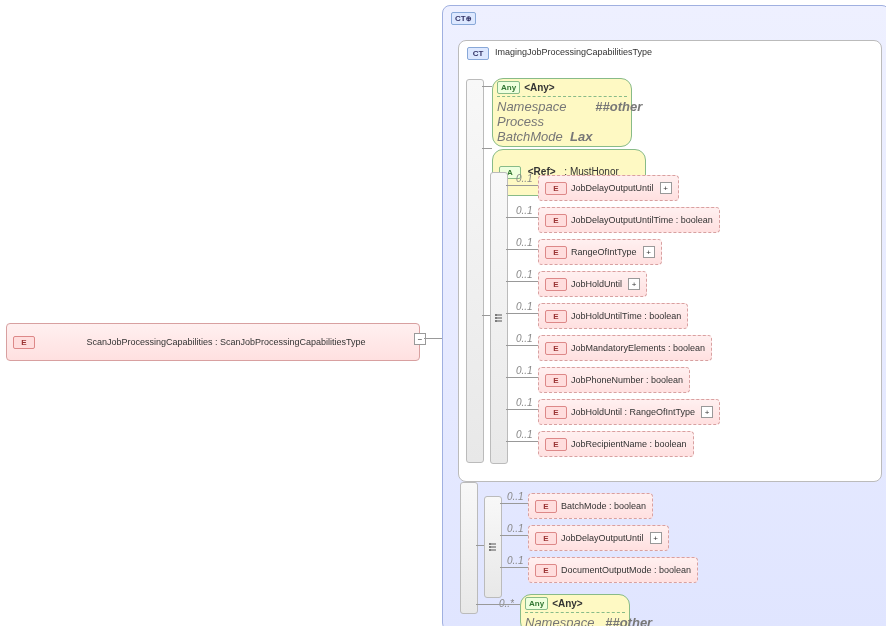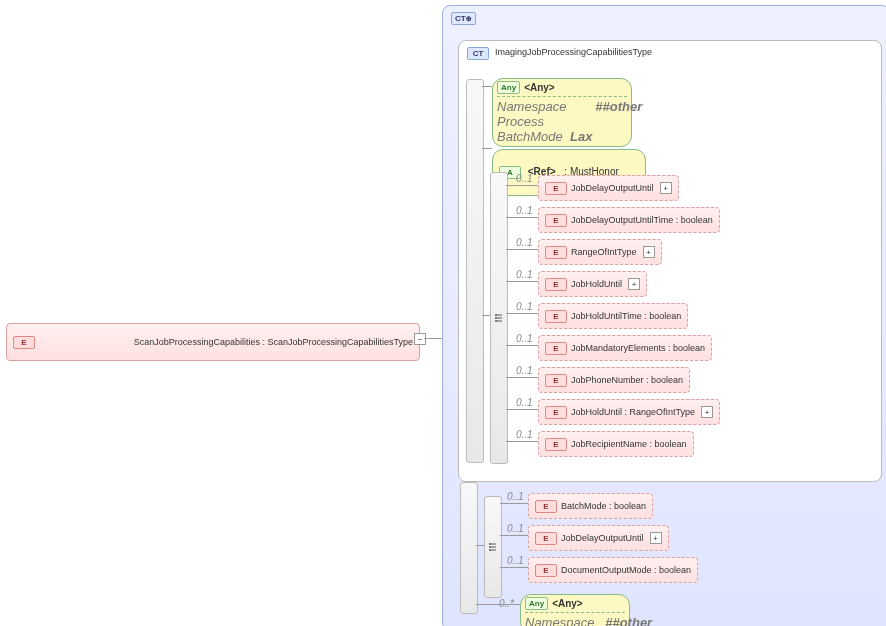--- a/index.html
+++ b/index.html
@@ -21,21 +21,21 @@
 .expander{width:10px;height:10px;border:1px solid #999;display:inline-flex;align-items:center;justify-content:center;font-size:8px;background:#fff;margin-left:2px}
 .card{font-size:10px;color:#888;font-style:italic;position:absolute}
 .line{position:absolute;background:#999}
 .lbl{font-size:9px}
 </style>
 </head>
 <body>
 
 <div class="node pink" style="left:6px;top:323px;width:400px;height:30px;justify-content:flex-start">
   <span class="badge badge-e">E</span>
-  <span class="lbl" style="flex:1;text-align:right">ScanJobProcessingCapabilities : ScanJobProcessingCapabilitiesType</span>
+  <span class="lbl" style="flex:1;text-align:center">ScanJobProcessingCapabilities : ScanJobProcessingCapabilitiesType</span>
 </div>
 <span class="expander" style="position:absolute;left:412px;top:333px">−</span>
 
 <div class="line" style="left:424px;top:338px;width:18px;height:1px"></div>
 
 <div class="box-ct" style="left:442px;top:5px;width:438px;height:616px">
   <div class="ct-hdr">
     <span class="badge badge-ct">CT<span style="font-size:7px">⊕</span></span>
   </div>
 </div>

